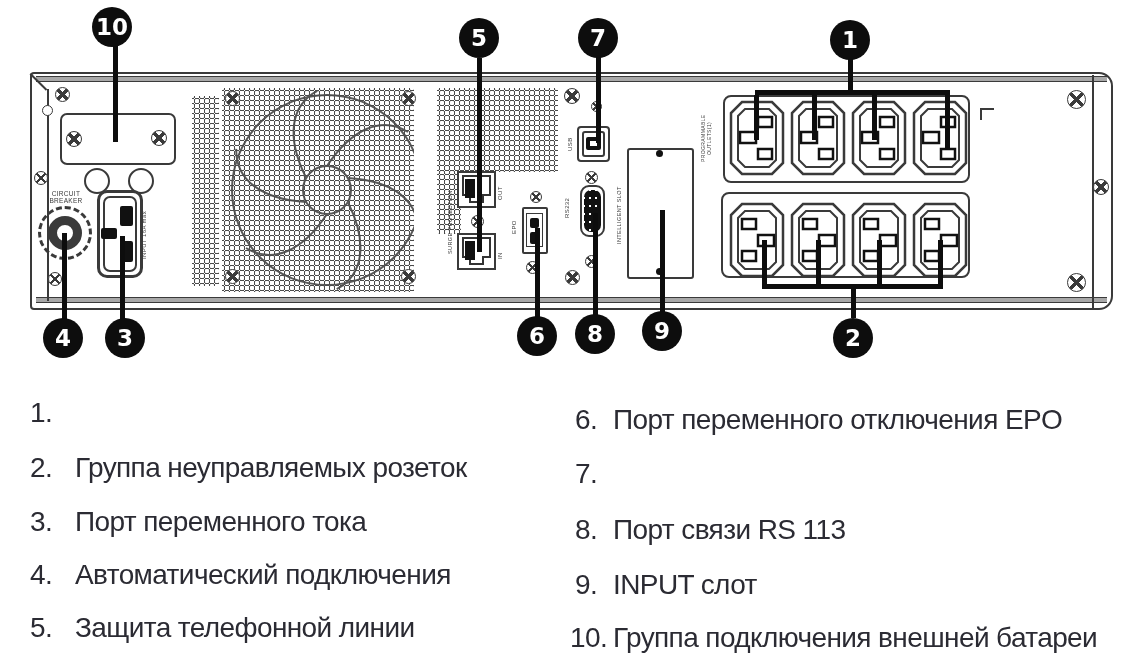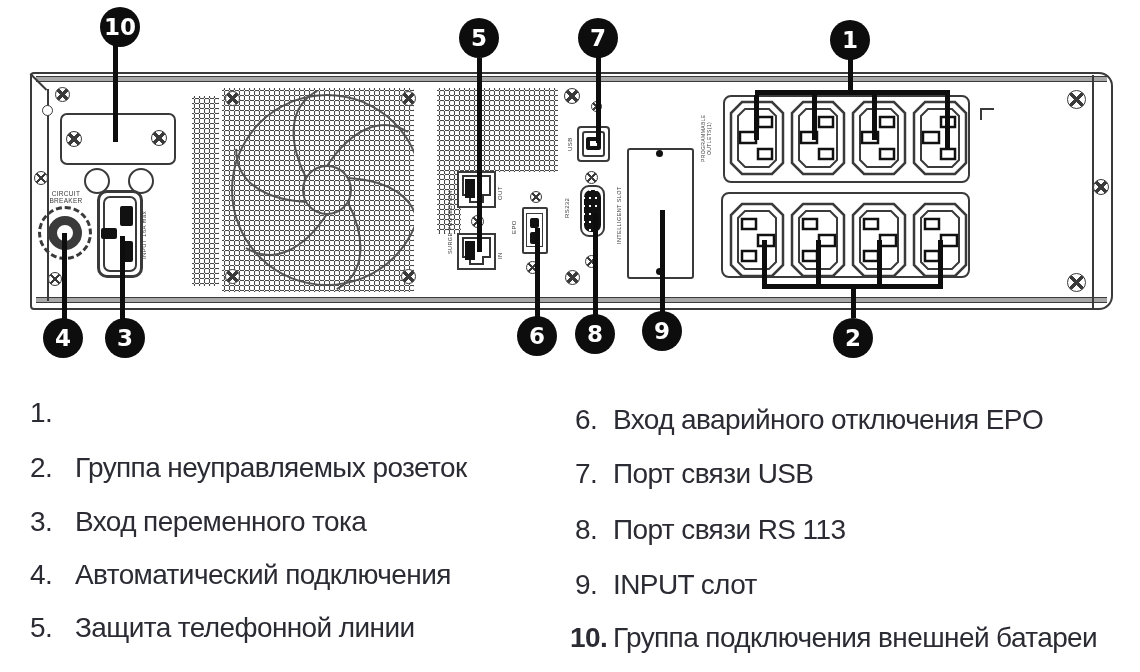--- a/index.html
+++ b/index.html
@@ -237,64 +237,63 @@
   <div class="abs cl" style="left:535px;top:228px;width:5px;height:90px;"></div>
   <div class="abs cl" style="left:593px;top:213px;width:5px;height:103px;"></div>
   <div class="abs cl" style="left:660px;top:210px;width:5px;height:103px;"></div>
   <div class="abs cl" style="left:762px;top:240px;width:5px;height:44px;"></div>
   <div class="abs cl" style="left:816px;top:240px;width:5px;height:44px;"></div>
   <div class="abs cl" style="left:877px;top:240px;width:5px;height:44px;"></div>
   <div class="abs cl" style="left:938px;top:240px;width:5px;height:44px;"></div>
   <div class="abs cl" style="left:762px;top:284px;width:181px;height:5px;"></div>
   <div class="abs cl" style="left:851px;top:289px;width:5px;height:29px;"></div>
 
-  <div class="abs co" style="left:100px;top:7px;">10</div>
+  <div class="abs co" style="left:92px;top:7px;">10</div>
   <div class="abs co" style="left:459px;top:18px;">5</div>
   <div class="abs co" style="left:578px;top:18px;">7</div>
   <div class="abs co" style="left:830px;top:20px;">1</div>
   <div class="abs co" style="left:43px;top:318px;">4</div>
   <div class="abs co" style="left:105px;top:318px;">3</div>
   <div class="abs co" style="left:517px;top:316px;">6</div>
   <div class="abs co" style="left:575px;top:314px;">8</div>
   <div class="abs co" style="left:642px;top:311px;">9</div>
   <div class="abs co" style="left:833px;top:318px;">2</div>
 
   <div class="abs legend-row" style="left:30px;top:397px;">
     <span class="num" style="width:45px;">1.</span>
   </div>
   <div class="abs legend-row" style="left:30px;top:452px;">
     <span class="num" style="width:45px;">2.</span>
     <span>Группа неуправляемых розеток</span>
   </div>
   <div class="abs legend-row" style="left:30px;top:506px;">
     <span class="num" style="width:45px;">3.</span>
-    <span>Вход переменного тока</span>
+    <span>Порт переменного тока</span>
   </div>
   <div class="abs legend-row" style="left:30px;top:559px;">
     <span class="num" style="width:45px;">4.</span>
     <span>Автоматический подключения</span>
   </div>
   <div class="abs legend-row" style="left:30px;top:612px;">
     <span class="num" style="width:45px;">5.</span>
     <span>Защита телефонной линии</span>
   </div>
   <div class="abs legend-row" style="left:575px;top:404px;">
     <span class="num" style="width:38px;">6.</span>
-    <span>Вход аварийного отключения EPO</span>
+    <span>Порт переменного отключения EPO</span>
   </div>
   <div class="abs legend-row" style="left:575px;top:458px;">
     <span class="num" style="width:38px;">7.</span>
-    <span>Порт связи USB</span>
   </div>
   <div class="abs legend-row" style="left:575px;top:514px;">
     <span class="num" style="width:38px;">8.</span>
     <span>Порт связи RS 113</span>
   </div>
   <div class="abs legend-row" style="left:575px;top:569px;">
     <span class="num" style="width:38px;">9.</span>
     <span>INPUT слот</span>
   </div>
   <div class="abs legend-row" style="left:570px;top:622px;">
-    <span class="num" style="width:43px;font-weight:bold;">10.</span>
+    <span class="num" style="width:43px;">10.</span>
     <span>Группа подключения внешней батареи</span>
   </div>
 
 </div>
 
 </body></html>

